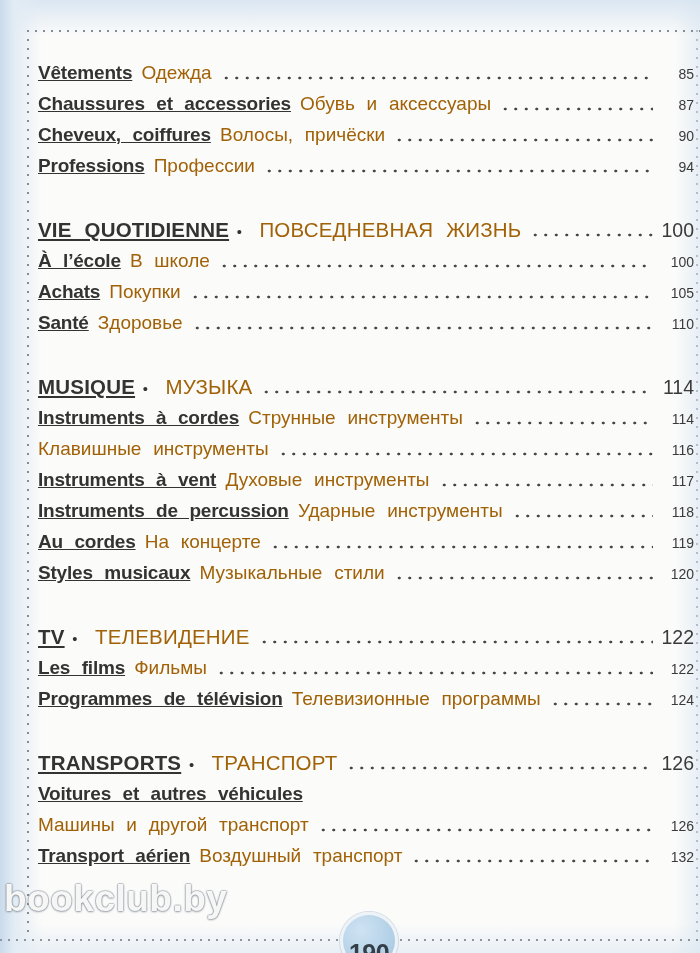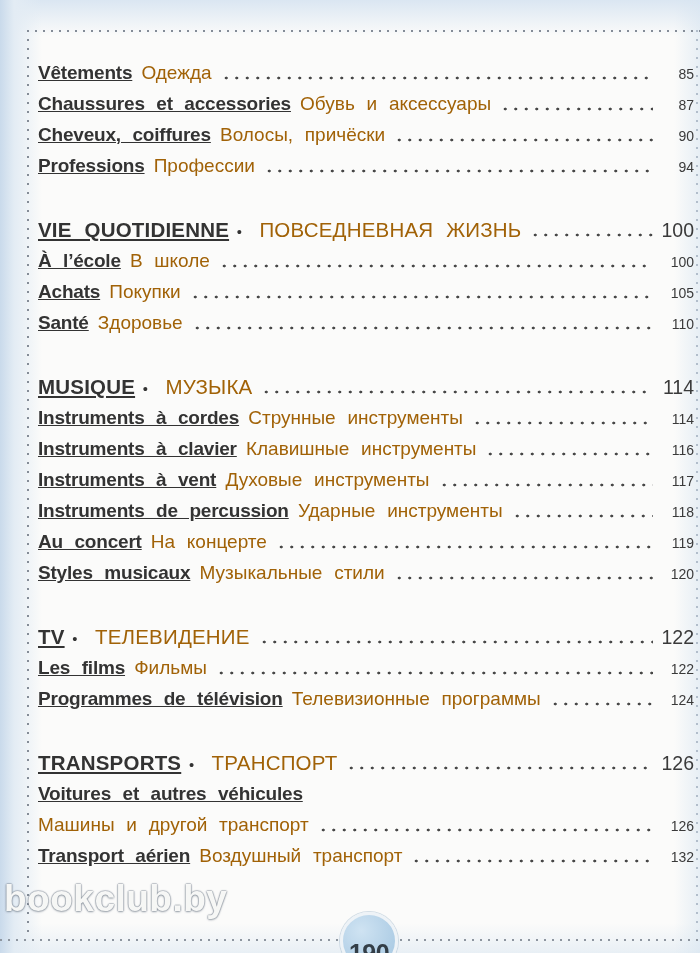--- a/index.html
+++ b/index.html
@@ -207,42 +207,41 @@
     <span class="pg">114</span>
   </div>
       <div class="row">
     <span class="fr">Instruments à cordes</span>
 
     <span class="ru">Струнные инструменты</span>
     <span class="leader"></span>
     <span class="pg">114</span>
   </div>
       <div class="row">
-    <span class="fr">Instruments à clavier</span>
 
     <span class="ru">Клавишные инструменты</span>
     <span class="leader"></span>
     <span class="pg">116</span>
   </div>
       <div class="row">
     <span class="fr">Instruments à vent</span>
 
     <span class="ru">Духовые инструменты</span>
     <span class="leader"></span>
     <span class="pg">117</span>
   </div>
       <div class="row">
     <span class="fr">Instruments de percussion</span>
 
     <span class="ru">Ударные инструменты</span>
     <span class="leader"></span>
     <span class="pg">118</span>
   </div>
       <div class="row">
-    <span class="fr">Au concert</span>
+    <span class="fr">Au cordes</span>
 
     <span class="ru">На концерте</span>
     <span class="leader"></span>
     <span class="pg">119</span>
   </div>
       <div class="row">
     <span class="fr">Styles musicaux</span>
 
     <span class="ru">Музыкальные стили</span>
     <span class="leader"></span>

